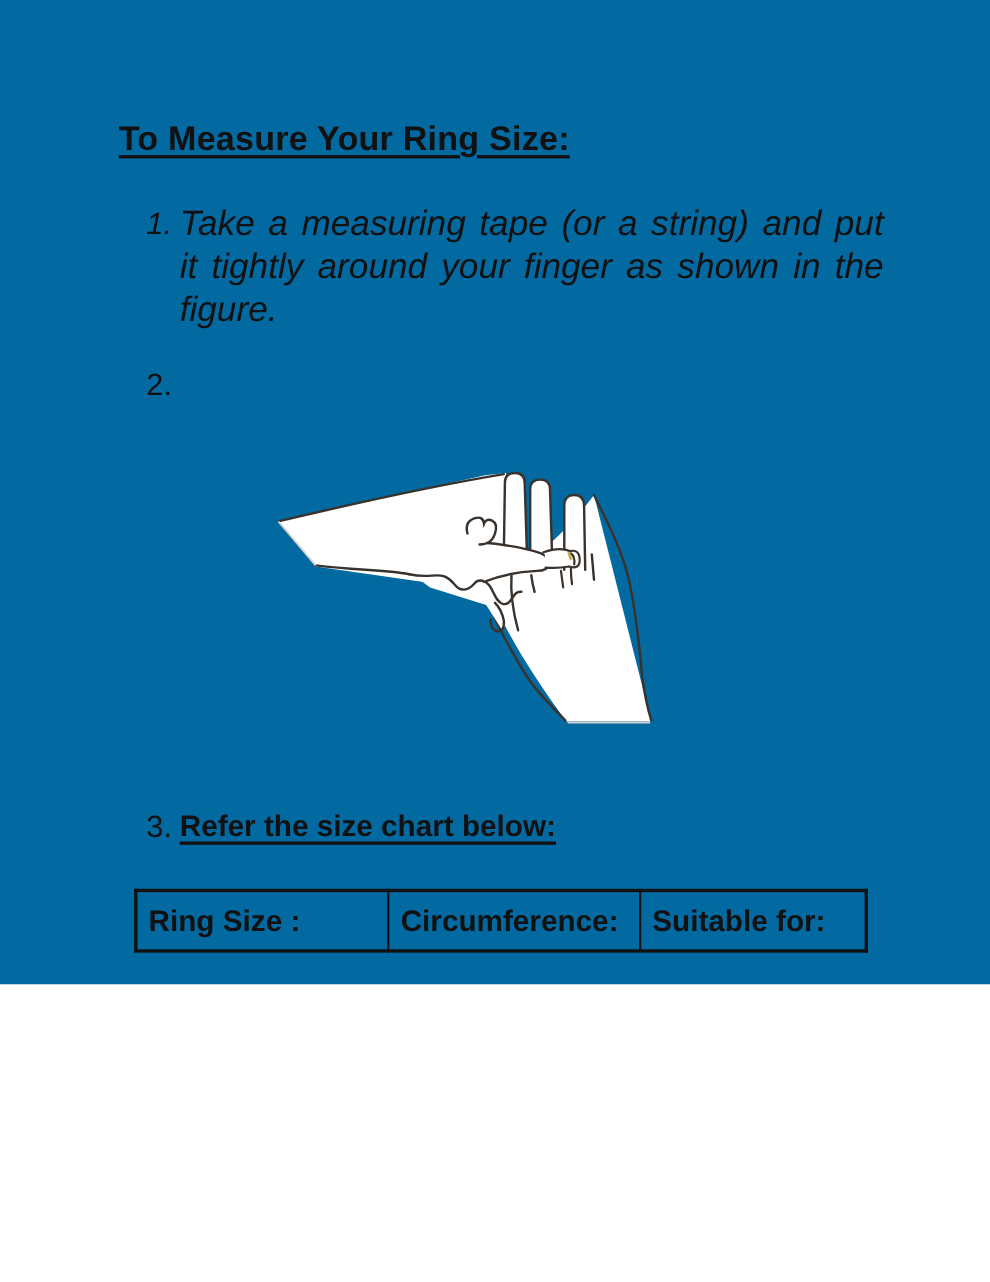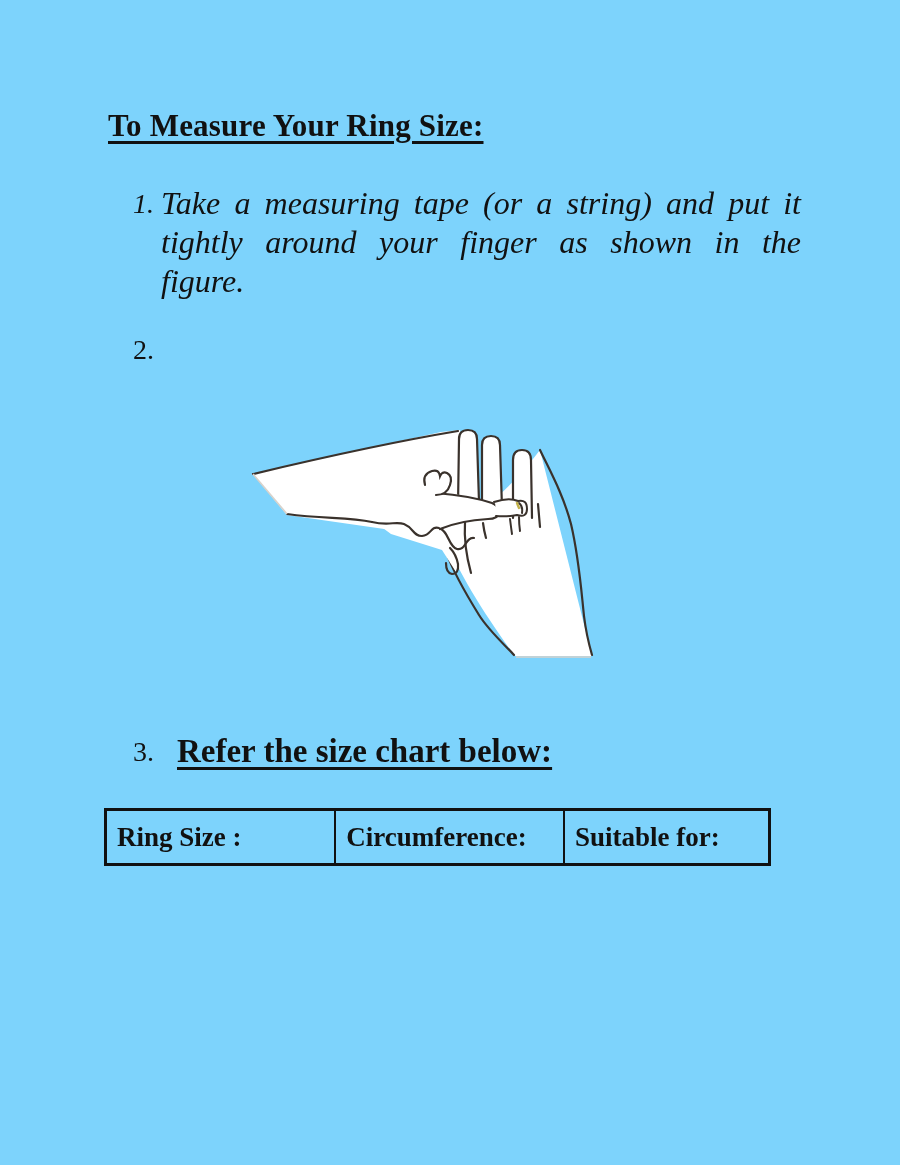--- a/index.html
+++ b/index.html
@@ -1,20 +1,20 @@
 <!DOCTYPE html>
 <html><head>
 <meta charset="utf-8">
 <style>
   html,body{margin:0;padding:0;background:#ffffff;}
   .page{
     position:relative;
-    width:900px;height:1165px;
-    background:#7dd3fc;
-    font-family:Liberation Serif, serif;
+    width:900px;height:895px;
+    background:#0369a1;
+    font-family:Liberation Sans, sans-serif;
     color:#111111;
     overflow:hidden;
   }
   .page-title{
     position:absolute;left:108px;top:106px;
     font-size:31px;font-weight:bold;line-height:40px;
     text-decoration:underline;
     text-decoration-thickness:2.5px;
     text-underline-offset:5px;
     letter-spacing:0.2px;
@@ -30,32 +30,31 @@
     width:640px;
     font-size:32px;line-height:39px;
     font-style:italic;
     text-align:justify;
     word-spacing:2px;
   }
   .step1{top:184px;}
   .step2{top:330px;}
   .step3{top:732px;}
   .step3 .step-heading{
-    font-size:33px;line-height:39px;font-weight:bold;
+    font-size:27px;line-height:39px;font-weight:bold;
     text-decoration:underline;
     text-decoration-thickness:2.5px;
     text-underline-offset:5px;
-    margin-left:16px;
   }
   .illustration{
     position:absolute;left:246px;top:422px;
     width:368px;height:248px;
   }
   .size-chart{
-    position:absolute;left:104px;top:808px;
+    position:absolute;left:122px;top:808px;
     width:667px;
     border-collapse:collapse;
     table-layout:fixed;
   }
   .size-chart,.size-chart th,.size-chart td{
     border:2px solid #111111;
   }
   .size-chart{border-width:3px;}
   .size-chart th,.size-chart td{
     height:52px;

